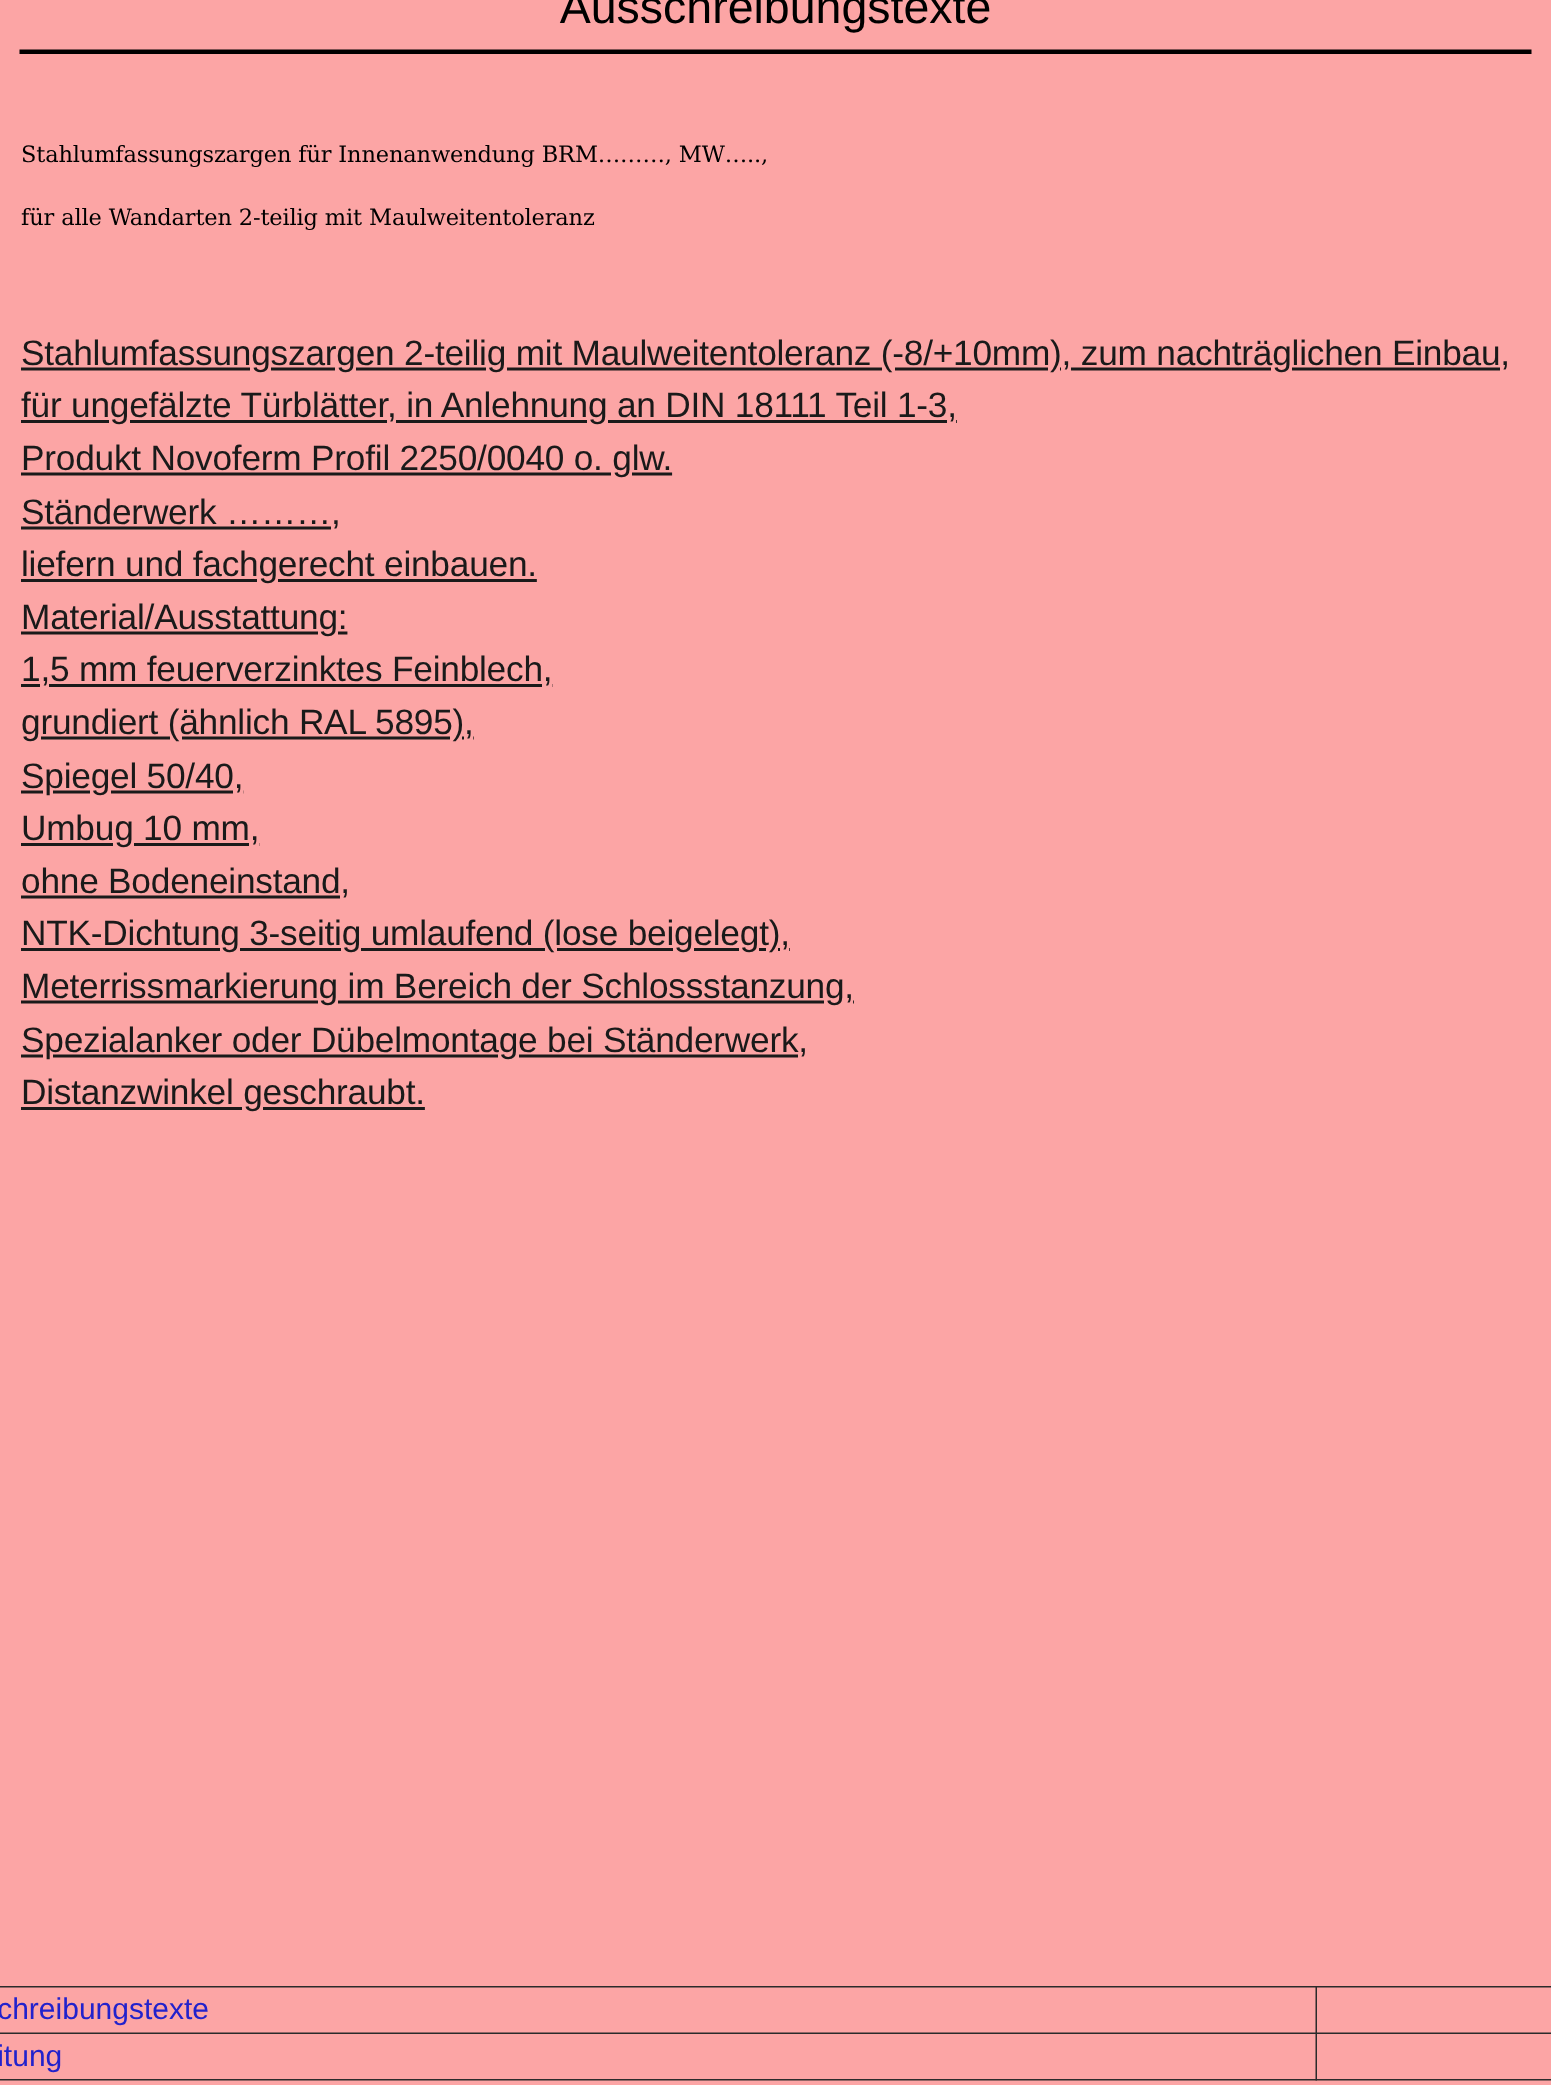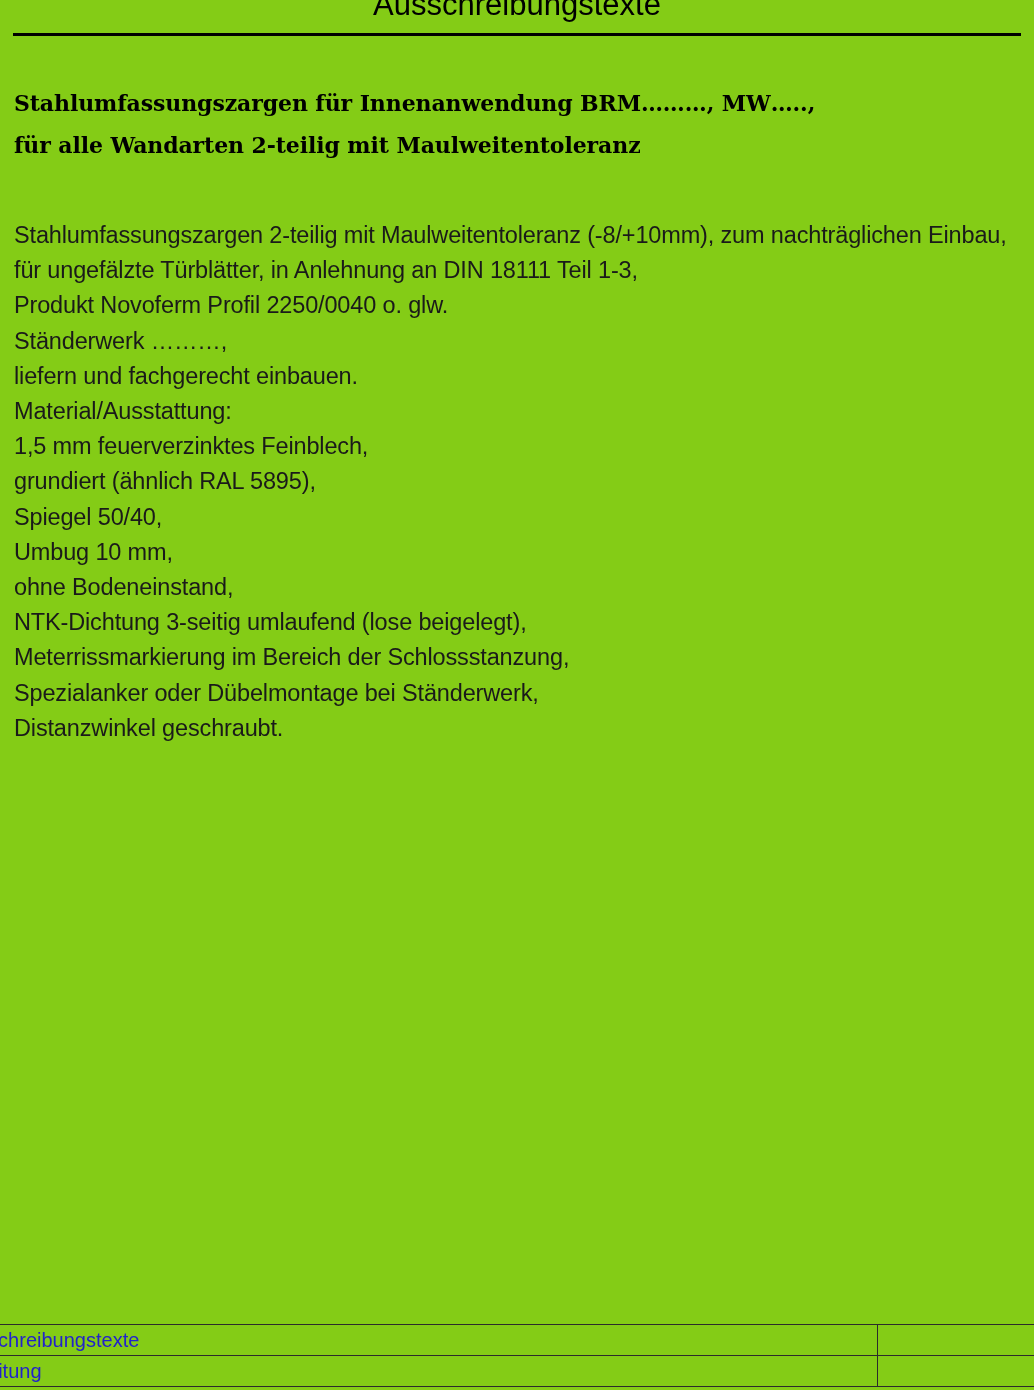--- a/index.html
+++ b/index.html
@@ -13,21 +13,21 @@
     font-family: "Liberation Sans", sans-serif;
     color: #000000;
     -webkit-font-smoothing: antialiased;
   }
 
   #page {
     position: relative;
     width: 1034px;
     height: 1390px;
     overflow: hidden;
-    background: #84cc16;
+    background: #fca5a5;
   }
 
   
   .doc-header {
     position: absolute;
     left: 0;
     top: 0;
     width: 1034px;
     height: 40px;
   }
@@ -59,22 +59,22 @@
   
   .heading-block {
     position: absolute;
     left: 14px;
     top: 82px;
     width: 1010px;
   }
 
   .heading-line {
     font-family: "DejaVu Serif", "Liberation Serif", serif;
-    font-weight: 700;
-    font-size: 22px;
+    font-weight: 400;
+    font-size: 15px;
     line-height: 42px;
     color: #000000;
     white-space: nowrap;
     letter-spacing: -0.1px;
   }
 
   
   .body-block {
     position: absolute;
     left: 14px;
@@ -83,20 +83,21 @@
   }
 
   .body-line {
     font-family: "Liberation Sans", sans-serif;
     font-weight: 400;
     font-size: 23.5px;
     line-height: 35.2px;
     color: #1a1a1a;
     white-space: nowrap;
     letter-spacing: -0.15px;
+    text-decoration: underline;
   }
 
   
   .footer-table {
     position: absolute;
     left: -36px;
     top: 1324px;
     width: 1070px;
     border-collapse: collapse;
     table-layout: fixed;

